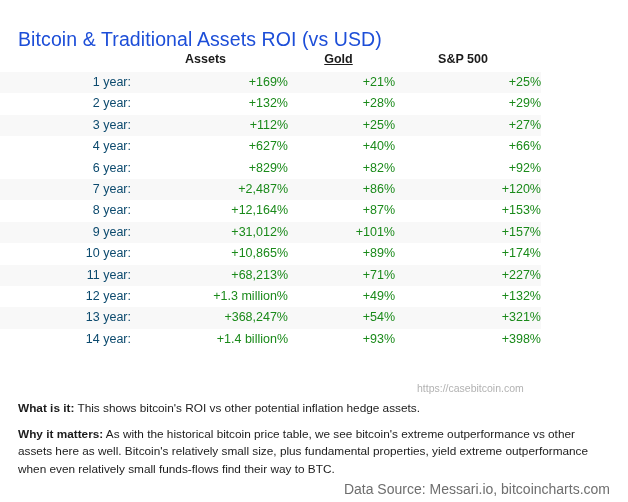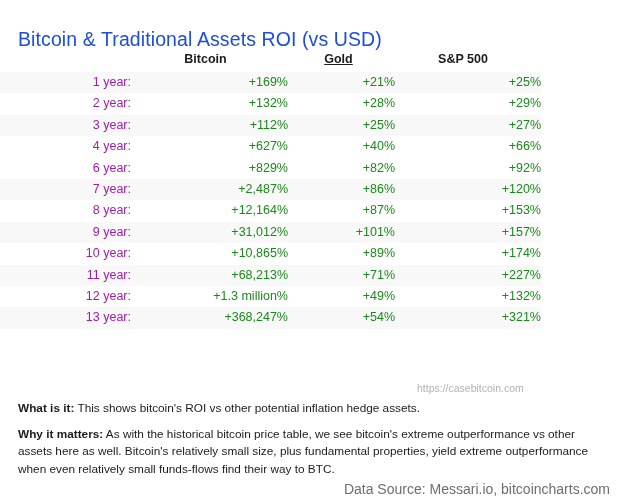--- a/index.html
+++ b/index.html
@@ -60,21 +60,21 @@
   .roi-table tbody tr.striped { background: #f8f8f8; }
 
   .roi-table tbody td {
     font-size: 12.5px;
     line-height: 21.4px;
     padding: 0;
     white-space: nowrap;
   }
   td.cell-label {
     text-align: right;
-    color: #a21caf;
+    color: #0c4a6e;
     padding-right: 6px;
   }
   td.cell-val {
     text-align: right;
     color: #1a8a1a;
   }
   td.cell-btc  { padding-right: 39px; }
   td.cell-gold { padding-right: 42px; }
   td.cell-spx  { padding-right: 11px; }
 
@@ -119,21 +119,21 @@
 <table class="roi-table">
   <colgroup>
     <col class="c-label">
       <col class="c-btc">
       <col class="c-gold">
       <col class="c-spx">
   </colgroup>
   <thead>
     <tr>
       <th class="h-label"></th>
-      <th class="h-btc">Bitcoin</th>
+      <th class="h-btc">Assets</th>
       <th class="h-gold">Gold</th>
       <th class="h-spx">S&amp;P 500</th>
     </tr>
   </thead>
   <tbody id="roi-body">
       <tr class="striped">
         <td class="cell-label">1 year:</td>
         <td class="cell-val cell-btc">+169%</td>
         <td class="cell-val cell-gold">+21%</td>
         <td class="cell-val cell-spx">+25%</td>
@@ -197,20 +197,26 @@
         <td class="cell-val cell-btc">+1.3 million%</td>
         <td class="cell-val cell-gold">+49%</td>
         <td class="cell-val cell-spx">+132%</td>
       </tr>
       <tr class="striped">
         <td class="cell-label">13 year:</td>
         <td class="cell-val cell-btc">+368,247%</td>
         <td class="cell-val cell-gold">+54%</td>
         <td class="cell-val cell-spx">+321%</td>
       </tr>
+      <tr>
+        <td class="cell-label">14 year:</td>
+        <td class="cell-val cell-btc">+1.4 billion%</td>
+        <td class="cell-val cell-gold">+93%</td>
+        <td class="cell-val cell-spx">+398%</td>
+      </tr>
     </tbody>
 </table>
 
 <div class="watermark">https://casebitcoin.com</div>
 
 <p class="note note-what">
   <b>What is it:</b><span> This shows bitcoin's ROI vs other potential inflation hedge assets.</span>
 </p>
 
 <p class="note note-why">

